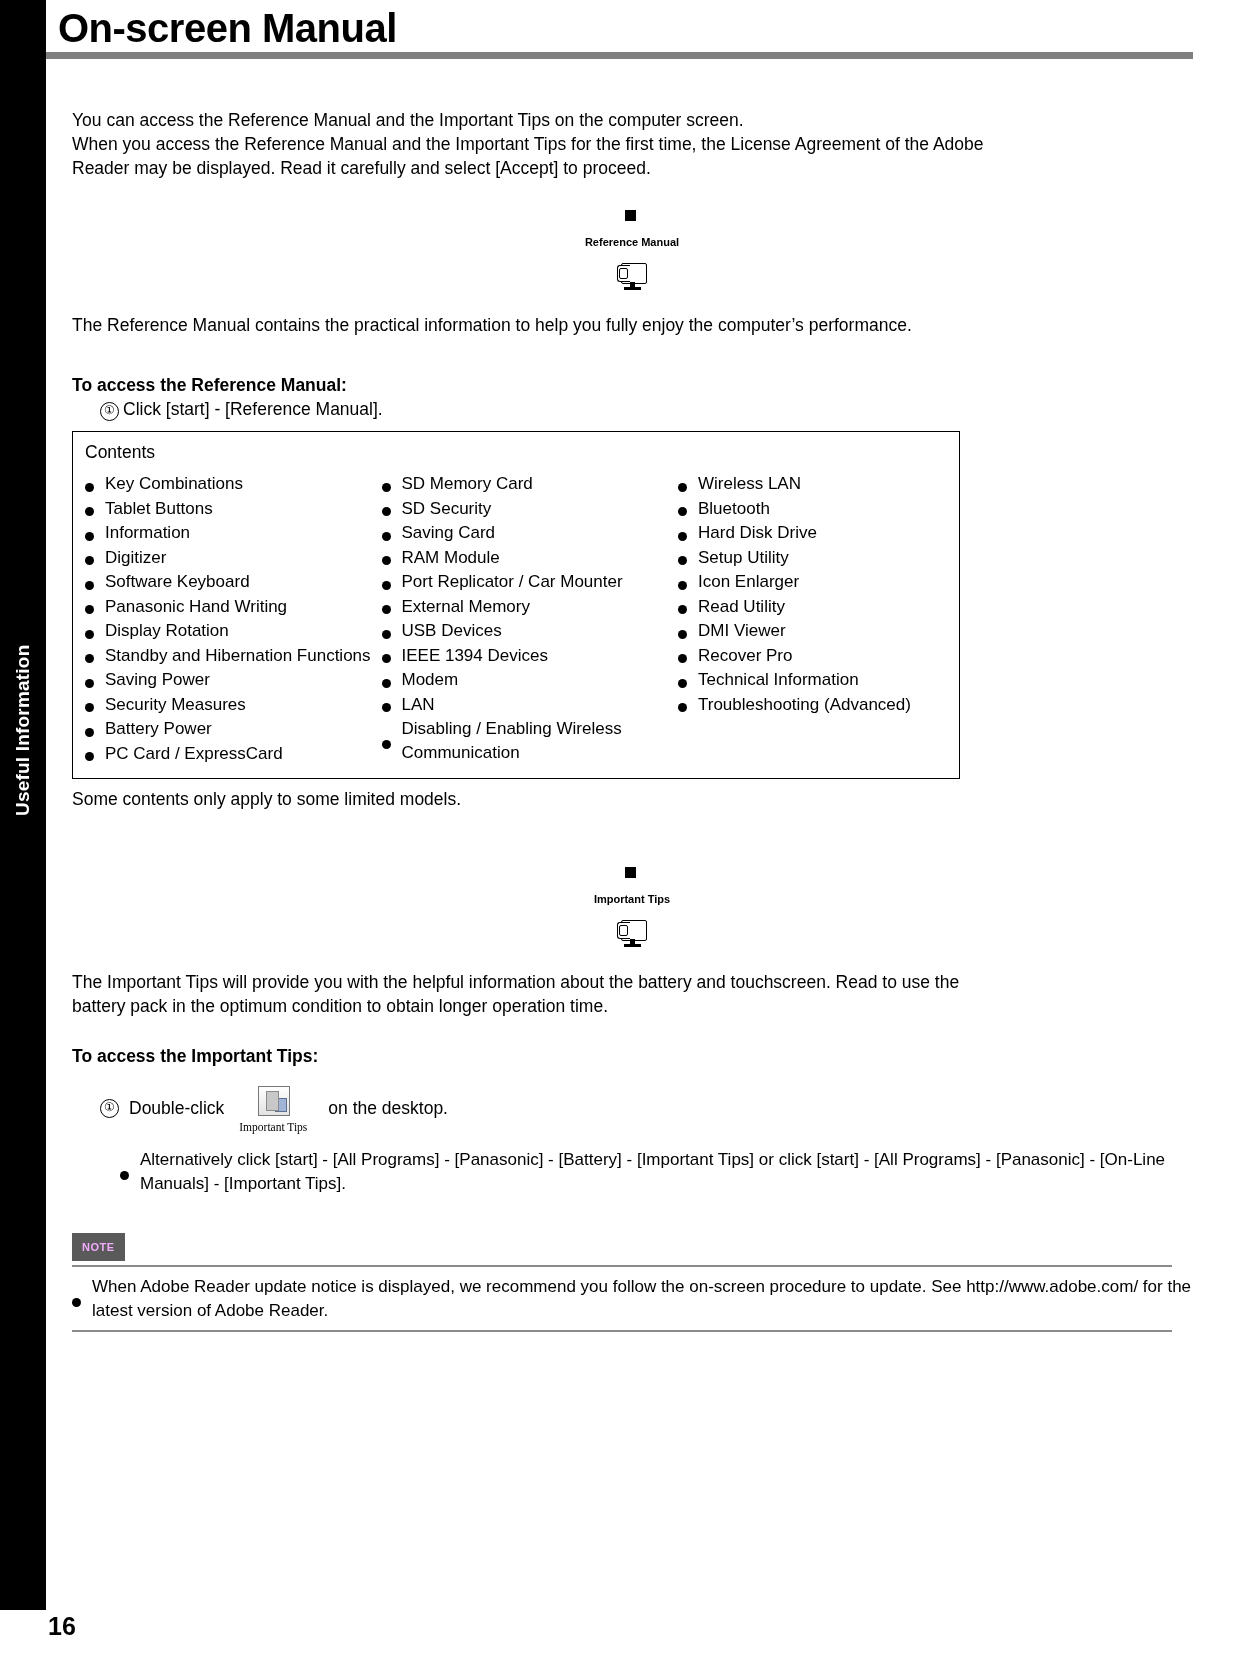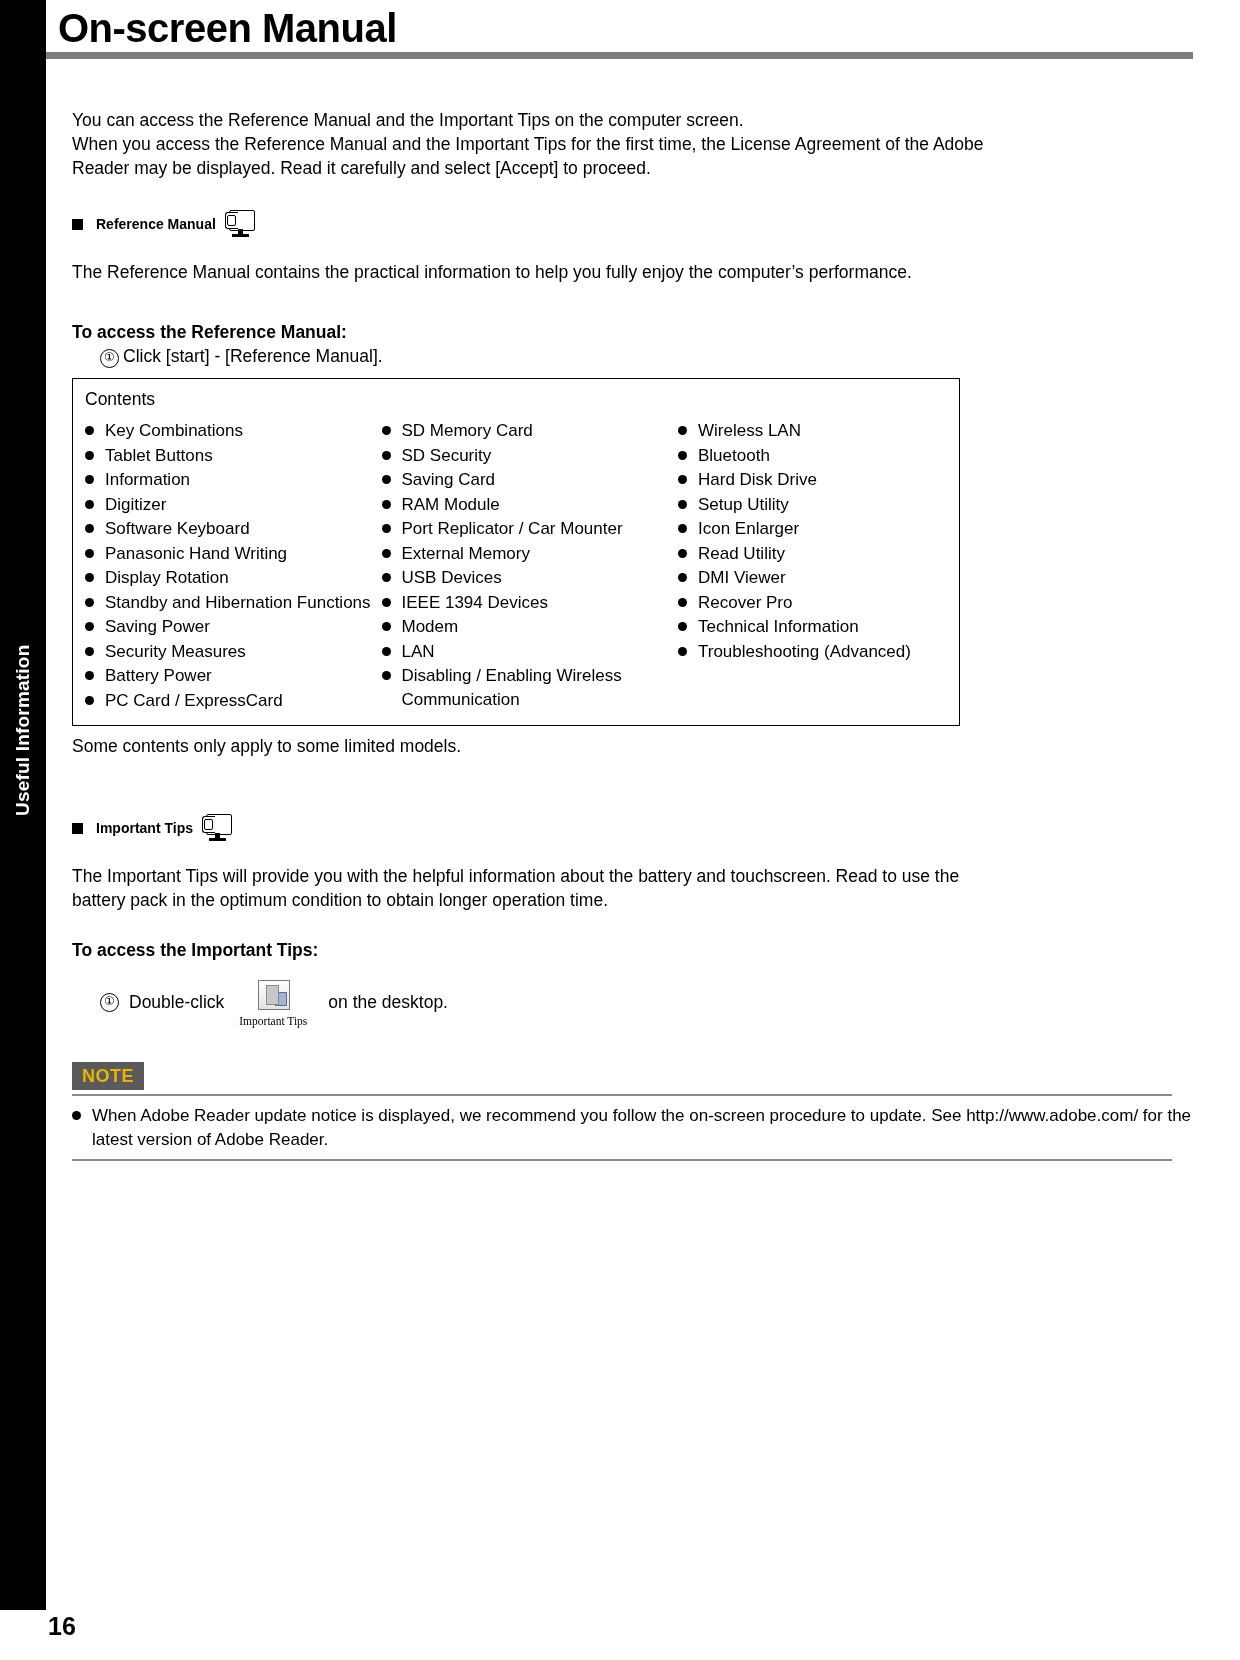--- a/index.html
+++ b/index.html
@@ -81,21 +81,22 @@
   .para {
     margin: 0 0 0 0;
   }
   .para .ln { display: block; }
 
   .sec-head {
     display: flex;
     align-items: center;
     gap: 9px;
     font-weight: bold;
-    font-size: 14px;
+    font-size: 11px;
+    flex-direction: column;
   }
   .sq {
     display: inline-block;
     width: 11px;
     height: 11px;
     background: #000;
     margin-right: 4px;
     flex: none;
   }
 
@@ -161,42 +162,42 @@
   }
   .cols {
     display: flex;
   }
   .col { }
   .col.c1 { width: 372px; }
   .col.c2 { width: 372px; }
   .col.c3 { width: 340px; }
   .bullet-item {
     display: flex;
-    align-items: flex-start;
+    align-items: center;
     font-size: 17px;
     line-height: 23.5px;
     margin-bottom: 1px;
   }
   .dot {
     display: inline-block;
     width: 9px;
     height: 9px;
     border-radius: 50%;
     background: #000;
     margin-top: 7px;
     margin-right: 11px;
     flex: none;
   }
   .bullet-item .txt { flex: 1; }
 
   .note-tag {
     display: inline-block;
     background: #5a5a5a;
-    color: #eab308;
-    font-size: 18px;
+    color: #f0abfc;
+    font-size: 11px;
     font-weight: bold;
     padding: 2px 10px 2px 10px;
     letter-spacing: 0.5px;
     text-align: center;
   }
   .hr-thin {
     width: 1100px;
     height: 2px;
     background: #8a8a8a;
   }
@@ -475,20 +476,27 @@
   <div style="margin-left:28px; display:flex; align-items:center; gap:6px;">
     <span class="circ-num">①</span>
     <span>Double-click</span>
     <span class="tips-icon">
       <span class="glyph"></span>
       <span class="cap">Important Tips</span>
     </span>
     <span style="margin-left:6px;">on the desktop.</span>
   </div>
 
+  <div class="bullet-item" style="margin-left:48px; margin-top:18px;">
+    <span class="dot"></span>
+    <span class="txt">
+      <span class="ln">Alternatively click [start] - [All Programs] - [Panasonic] - [Battery] - [Important Tips] or click [start] -</span>
+      <span class="ln">[All Programs] - [Panasonic] - [On-Line Manuals] - [Important Tips].</span>
+    </span>
+  </div>
 
   <div style="margin-top:38px;">
     <div style="margin-bottom:4px;">
       <span class="note-tag">NOTE</span>
     </div>
     <div class="hr-thin"></div>
     <div class="bullet-item" style="margin-top:8px; margin-bottom:8px;">
       <span class="dot"></span>
       <span class="txt">
         <span class="ln">When Adobe Reader update notice is displayed, we recommend you follow the on-screen procedure to update.</span>

